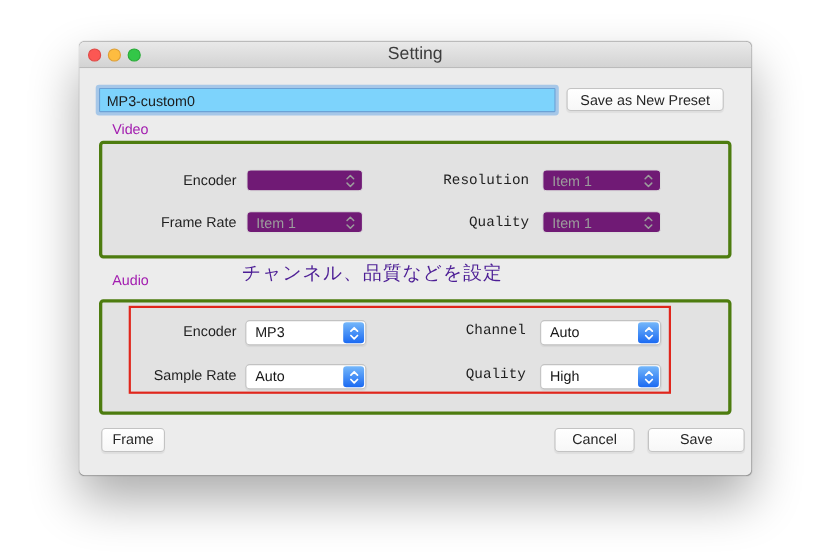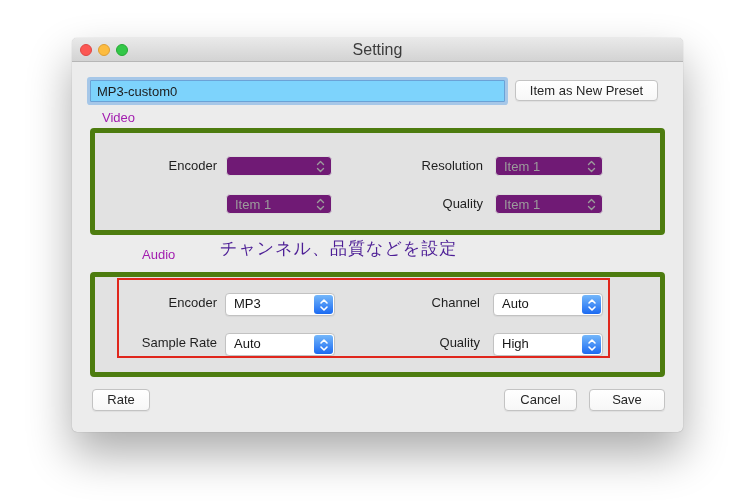--- a/index.html
+++ b/index.html
@@ -42,39 +42,39 @@
     position:absolute; height:21px;
     background:linear-gradient(#ffffff,#f7f7f7);
     border:1px solid #c3c3c3; border-radius:4px;
     font-size:13px; color:#262626; text-align:center;
     box-shadow:0 1px 1px rgba(0,0,0,0.06);
     line-height:19px; cursor:default;
   }
   .btn-savepreset { left:443px; top:42px; width:143px; }
   .btn-reset  { left:20px;  top:351px; width:58px; height:22px; line-height:20px; }
   .btn-cancel { left:432px; top:351px; width:73px; height:22px; line-height:20px; }
-  .btn-save   { left:517px; top:351px; width:76px; height:22px; line-height:20px; }
+  .btn-save   { left:517px; top:351px; width:88px; height:22px; line-height:20px; }
 
   .group-label {
     position:absolute; left:30px; font-size:13px; color:#a21caf;
   }
   .group-box {
     position:absolute; left:18px; width:575px;
-    background:#e2e2e2; border:5px solid #4d7c0f; border-radius:4px;
+    background:#e2e2e2; border:3px solid #4d7c0f; border-radius:4px;
   }
   .video-label { top:72px; }
   .video-box { top:90px; height:107px; }
-  .audio-label { top:209px;margin-left:40px; }
+  .audio-label { top:209px; }
   .audio-box { top:234px; height:105px; }
 
   .field-label {
     position:absolute; width:122px; text-align:right;
     font-size:13px; color:#1f1f1f; line-height:20px;
   }
-  .field-label.col2 { width:135px; }
+  .field-label.col2 { width:135px;font-family:Liberation Mono, monospace; }
 
   .popup {
     position:absolute; height:20px; border-radius:4px;
     font-size:13px; line-height:18px;
   }
   .popup .pvalue {
     position:absolute; left:8px; top:1px; right:22px;
     white-space:nowrap; overflow:hidden;
   }
   .popup.disabled {
@@ -113,21 +113,21 @@
 
   <div class="titlebar">
     <span class="tl red"></span>
     <span class="tl yellow"></span>
     <span class="tl green"></span>
     <div class="title">Setting</div>
   </div>
 
   <input class="preset-input" type="text" value="MP3-custom0" style="">
 
-  <div class="btn btn-savepreset">Item as New Preset</div>
+  <div class="btn btn-savepreset">Save as New Preset</div>
 
   <div class="group-label video-label">Video</div>
   <div class="group-box video-box">
 
     <div class="field-label" style="left:0; top:23px;">Encoder</div>
     <div class="popup disabled" style="left:131px; top:23px; width:106px;">
       <span class="pvalue"></span>
       <span class="pchev-gray">
         <svg width="9" height="13" viewBox="0 0 9 13">
             <path d="M1.5 4.5 L4.5 1.5 L7.5 4.5 M1.5 8.5 L4.5 11.5 L7.5 8.5" stroke="#9c9c9c" stroke-width="1.4" fill="none" stroke-linecap="round" stroke-linejoin="round"></path>
@@ -138,20 +138,21 @@
     <div class="field-label col2" style="left:253px; top:23px;">Resolution</div>
     <div class="popup disabled" style="left:400px; top:23px; width:108px;">
       <span class="pvalue">Item 1</span>
       <span class="pchev-gray">
         <svg width="9" height="13" viewBox="0 0 9 13">
             <path d="M1.5 4.5 L4.5 1.5 L7.5 4.5 M1.5 8.5 L4.5 11.5 L7.5 8.5" stroke="#9c9c9c" stroke-width="1.4" fill="none" stroke-linecap="round" stroke-linejoin="round"></path>
           </svg>
       </span>
     </div>
 
+    <div class="field-label" style="left:0; top:61px;">Frame Rate</div>
     <div class="popup disabled" style="left:131px; top:61px; width:106px;">
       <span class="pvalue">Item 1</span>
       <span class="pchev-gray">
         <svg width="9" height="13" viewBox="0 0 9 13">
             <path d="M1.5 4.5 L4.5 1.5 L7.5 4.5 M1.5 8.5 L4.5 11.5 L7.5 8.5" stroke="#9c9c9c" stroke-width="1.4" fill="none" stroke-linecap="round" stroke-linejoin="round"></path>
           </svg>
       </span>
     </div>
 
     <div class="field-label col2" style="left:253px; top:61px;">Quality</div>
@@ -206,17 +207,17 @@
       <span class="pbtn">
         <svg width="10" height="14" viewBox="0 0 10 14">
             <path d="M2 5 L5 2 L8 5 M2 9 L5 12 L8 9" stroke="#ffffff" stroke-width="1.6" fill="none" stroke-linecap="round" stroke-linejoin="round"></path>
           </svg>
       </span>
     </div>
   </div>
 
   <div class="highlight-rect"></div>
 
-  <div class="btn btn-reset">Rate</div>
+  <div class="btn btn-reset">Frame</div>
   <div class="btn btn-cancel">Cancel</div>
   <div class="btn btn-save">Save</div>
 
 </div>
 
 </body></html>

